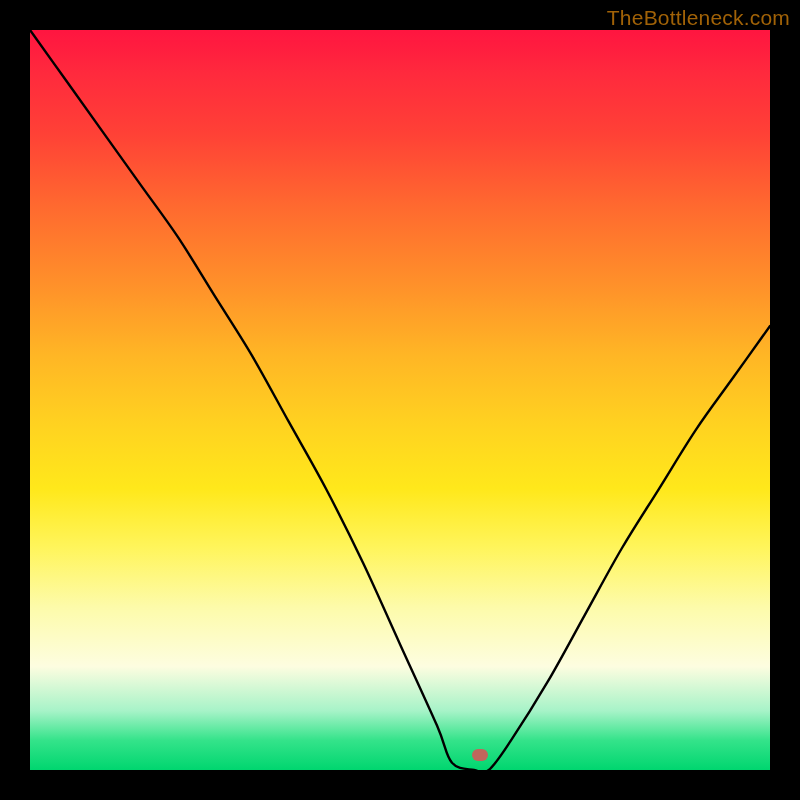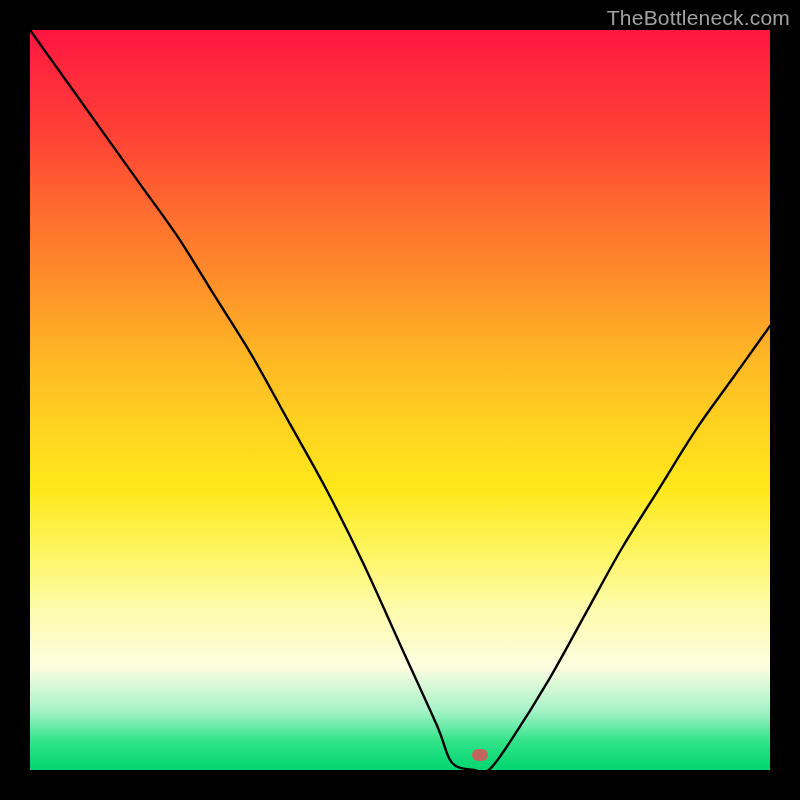--- a/index.html
+++ b/index.html
@@ -35,21 +35,21 @@
       #fdfde0 86%,
       #a7f3c8 92%,
       #34e38a 96%,
       #00d66f 100%
     );
   }
   .watermark {
     position: absolute;
     top: 6px;
     right: 10px;
-    color: #a3a3a3;
+    color: #a16207;
     font-size: 21px;
     font-weight: 500;
     letter-spacing: 0.2px;
   }
   svg.curve {
     position: absolute;
     top: 0;
     left: 0;
   }
   .marker {

